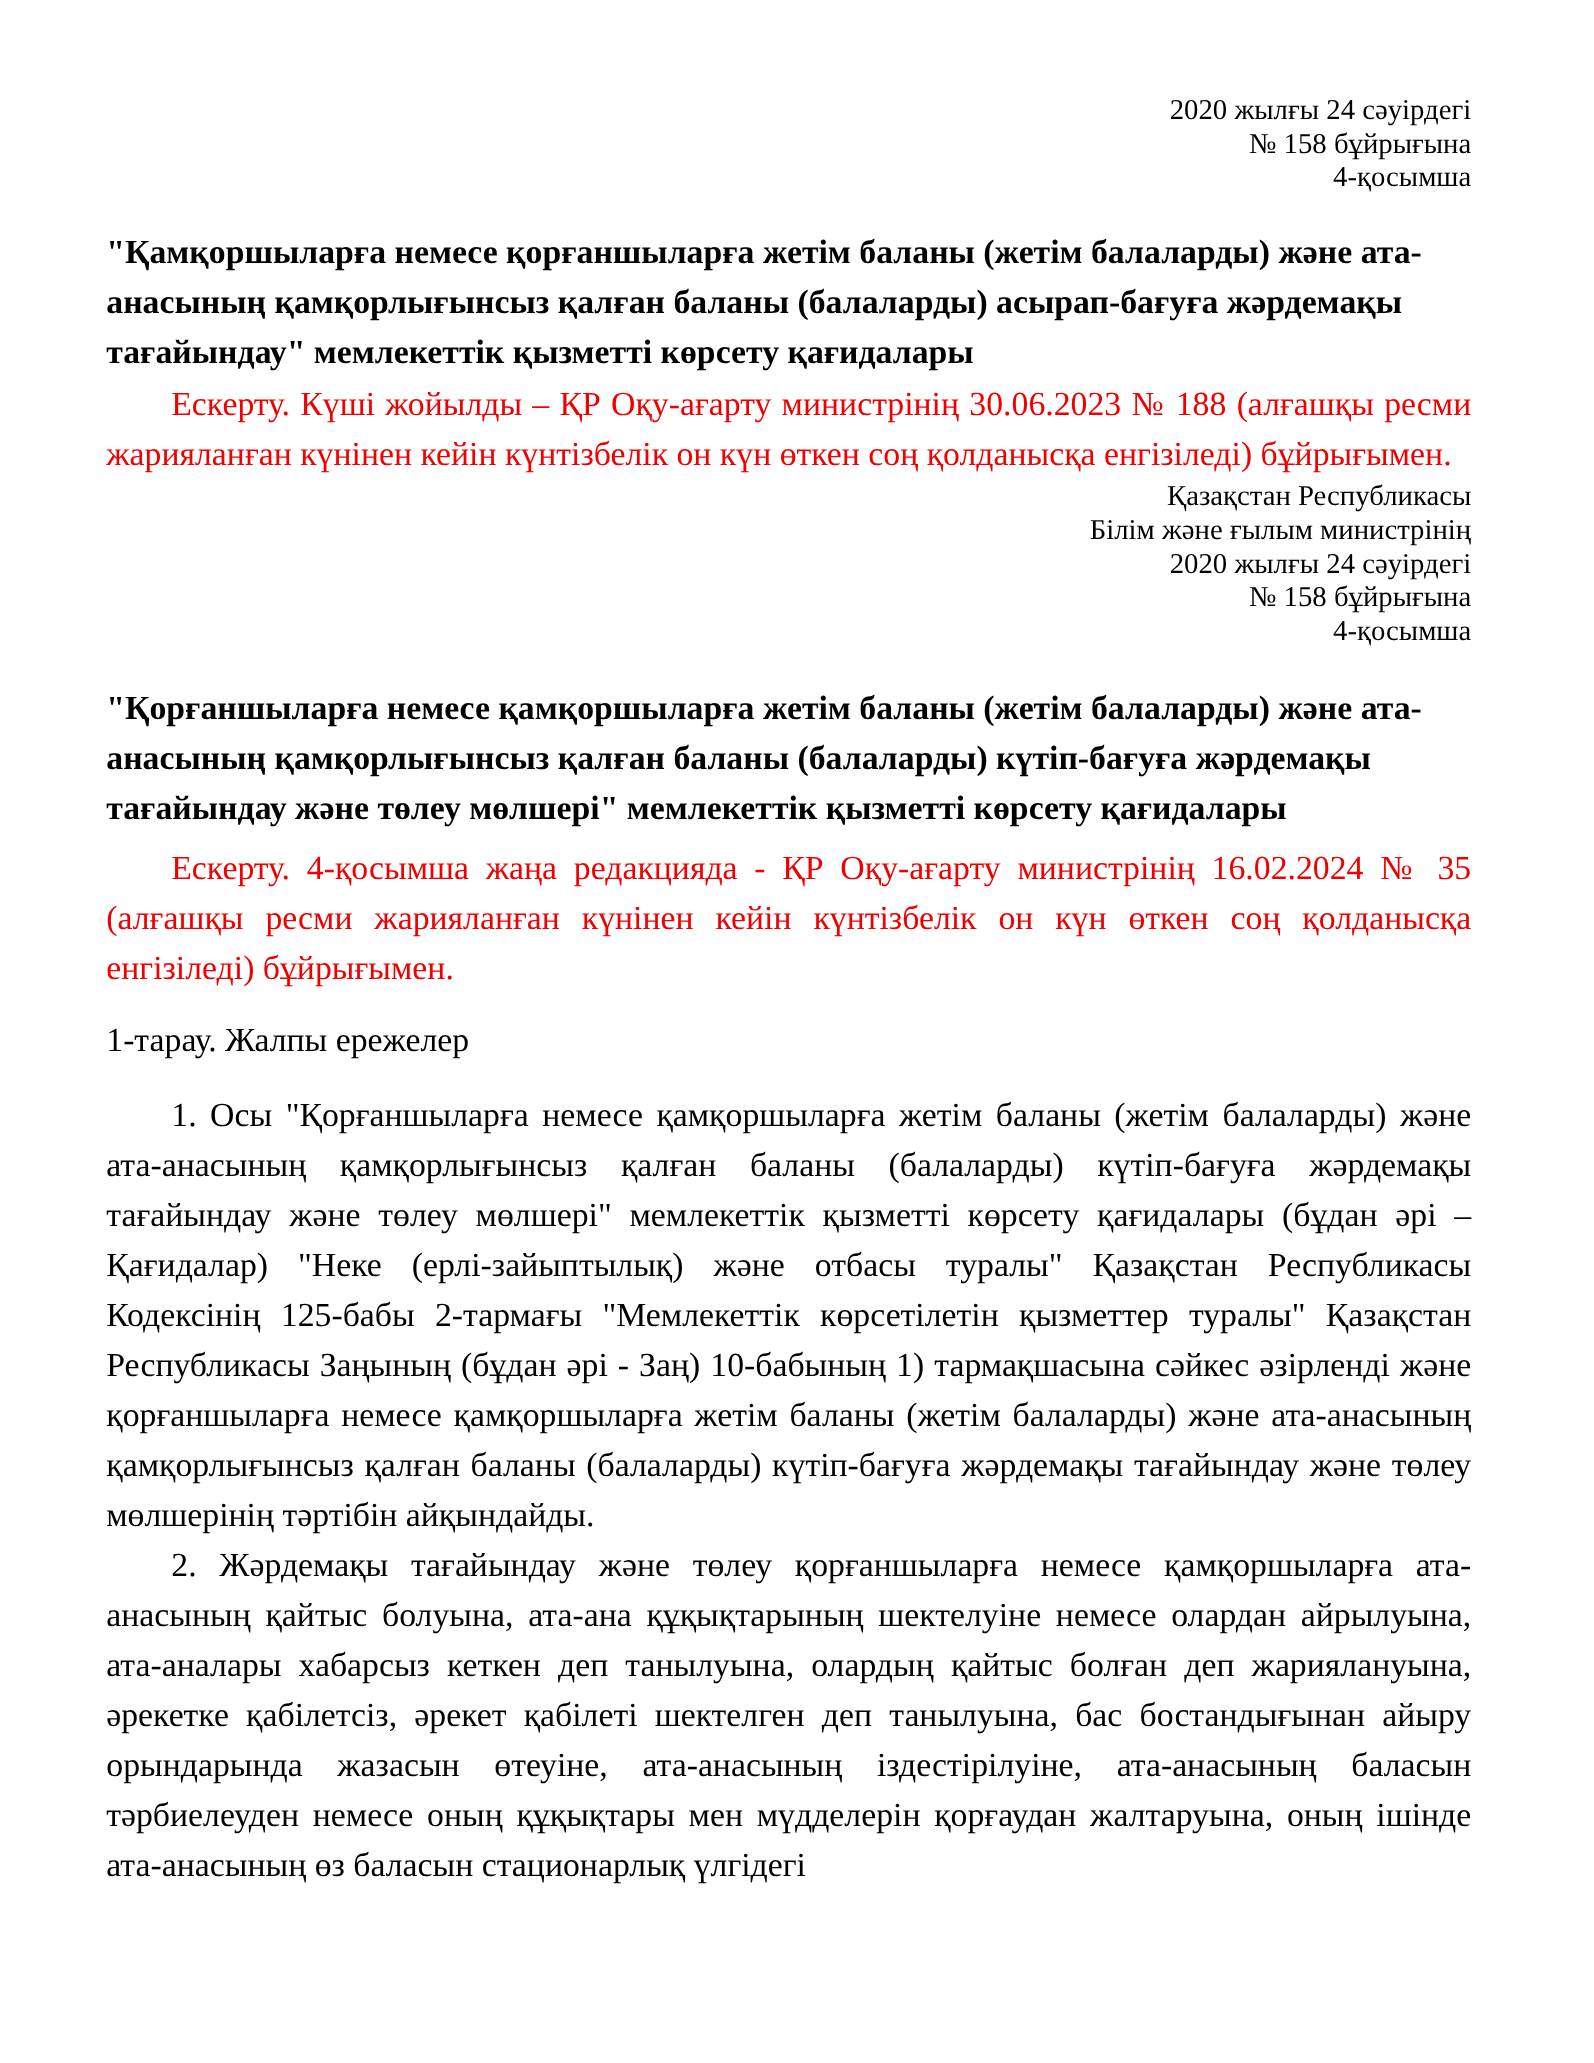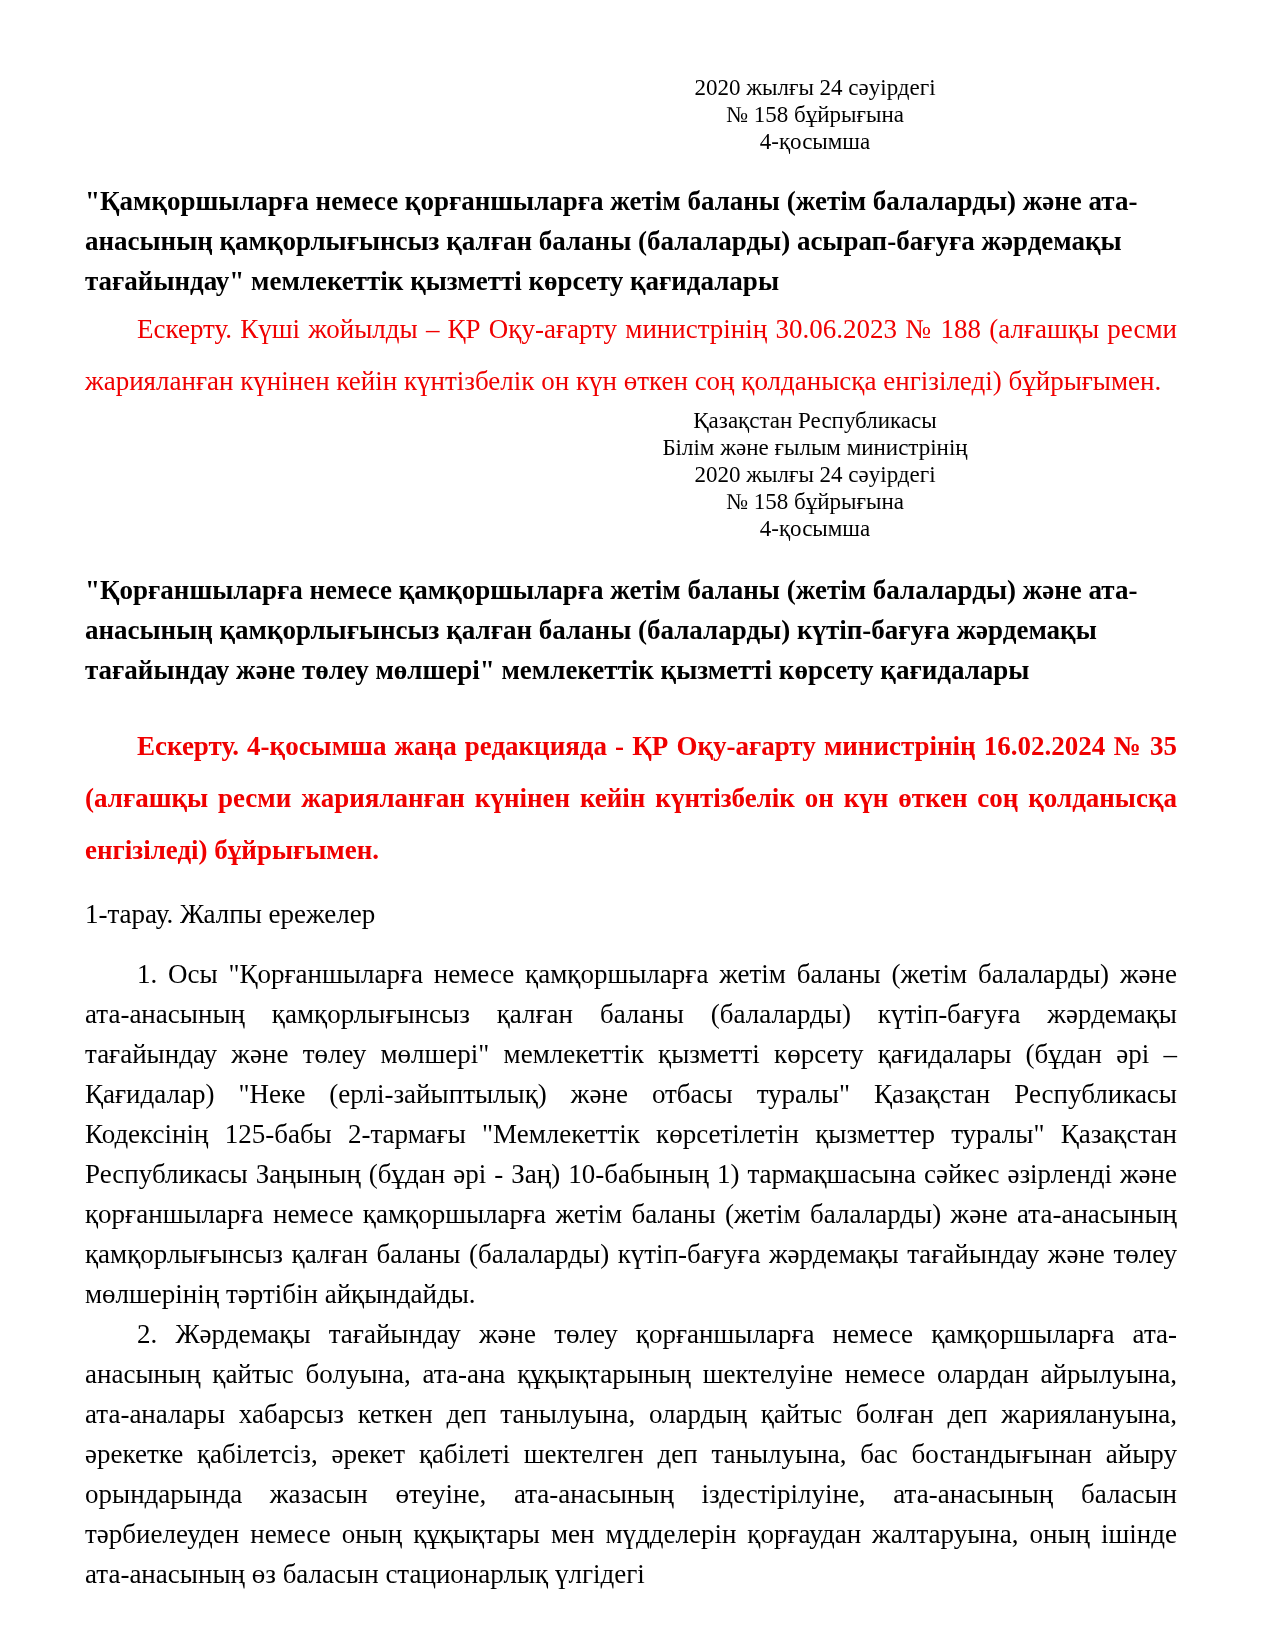--- a/index.html
+++ b/index.html
@@ -17,44 +17,44 @@
   .doc {
     box-sizing: border-box;
     width: 1275px;
     height: 1650px;
     padding: 74px 98px 0 85px;
   }
   
   .order-ref {
     font-size: 23px;
     line-height: 27px;
-    text-align: center;
+    text-align: right;
     margin-left: 368px;
   }
   .order-ref-2 { margin-top: 0; }
   .order-ref .line { white-space: nowrap; }
 
   .doc-title {
     font-weight: bold;
     font-size: 27px;
     line-height: 40px;
     text-align: left;
     margin-top: 26px;
   }
   .title-2 { margin-top: 28px; }
 
   .note {
     color: var(--note-color, #f00000);
     font-size: 27px;
-    line-height: 52px;
+    line-height: 40px;
     text-align: justify;
     text-indent: 52px;
   }
   .note-1 { margin-top: 2px; }
-  .note-2 { margin-top: 30px; font-weight: bold; }
+  .note-2 { margin-top: 8px; }
 
   .chapter {
     font-weight: normal;
     font-size: 27px;
     line-height: 40px;
     margin-top: 18px;
   }
 
   .para {
     font-size: 27px;

